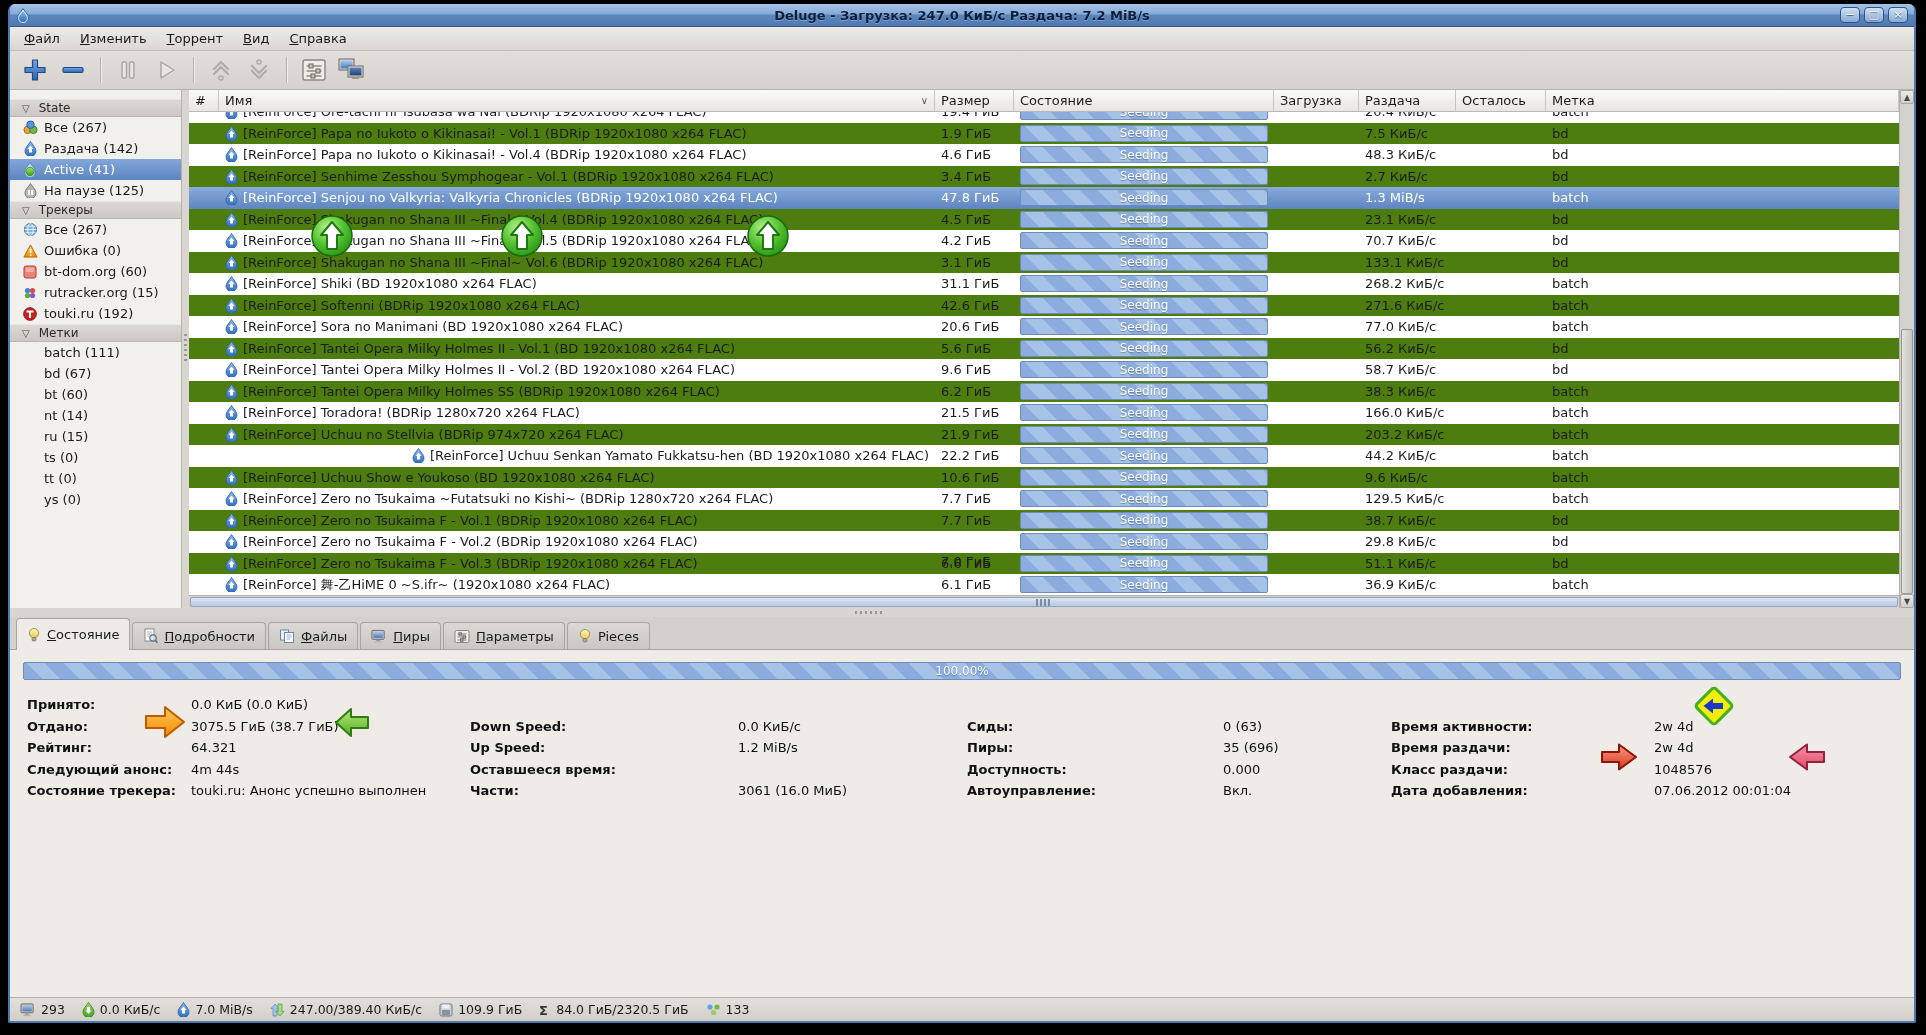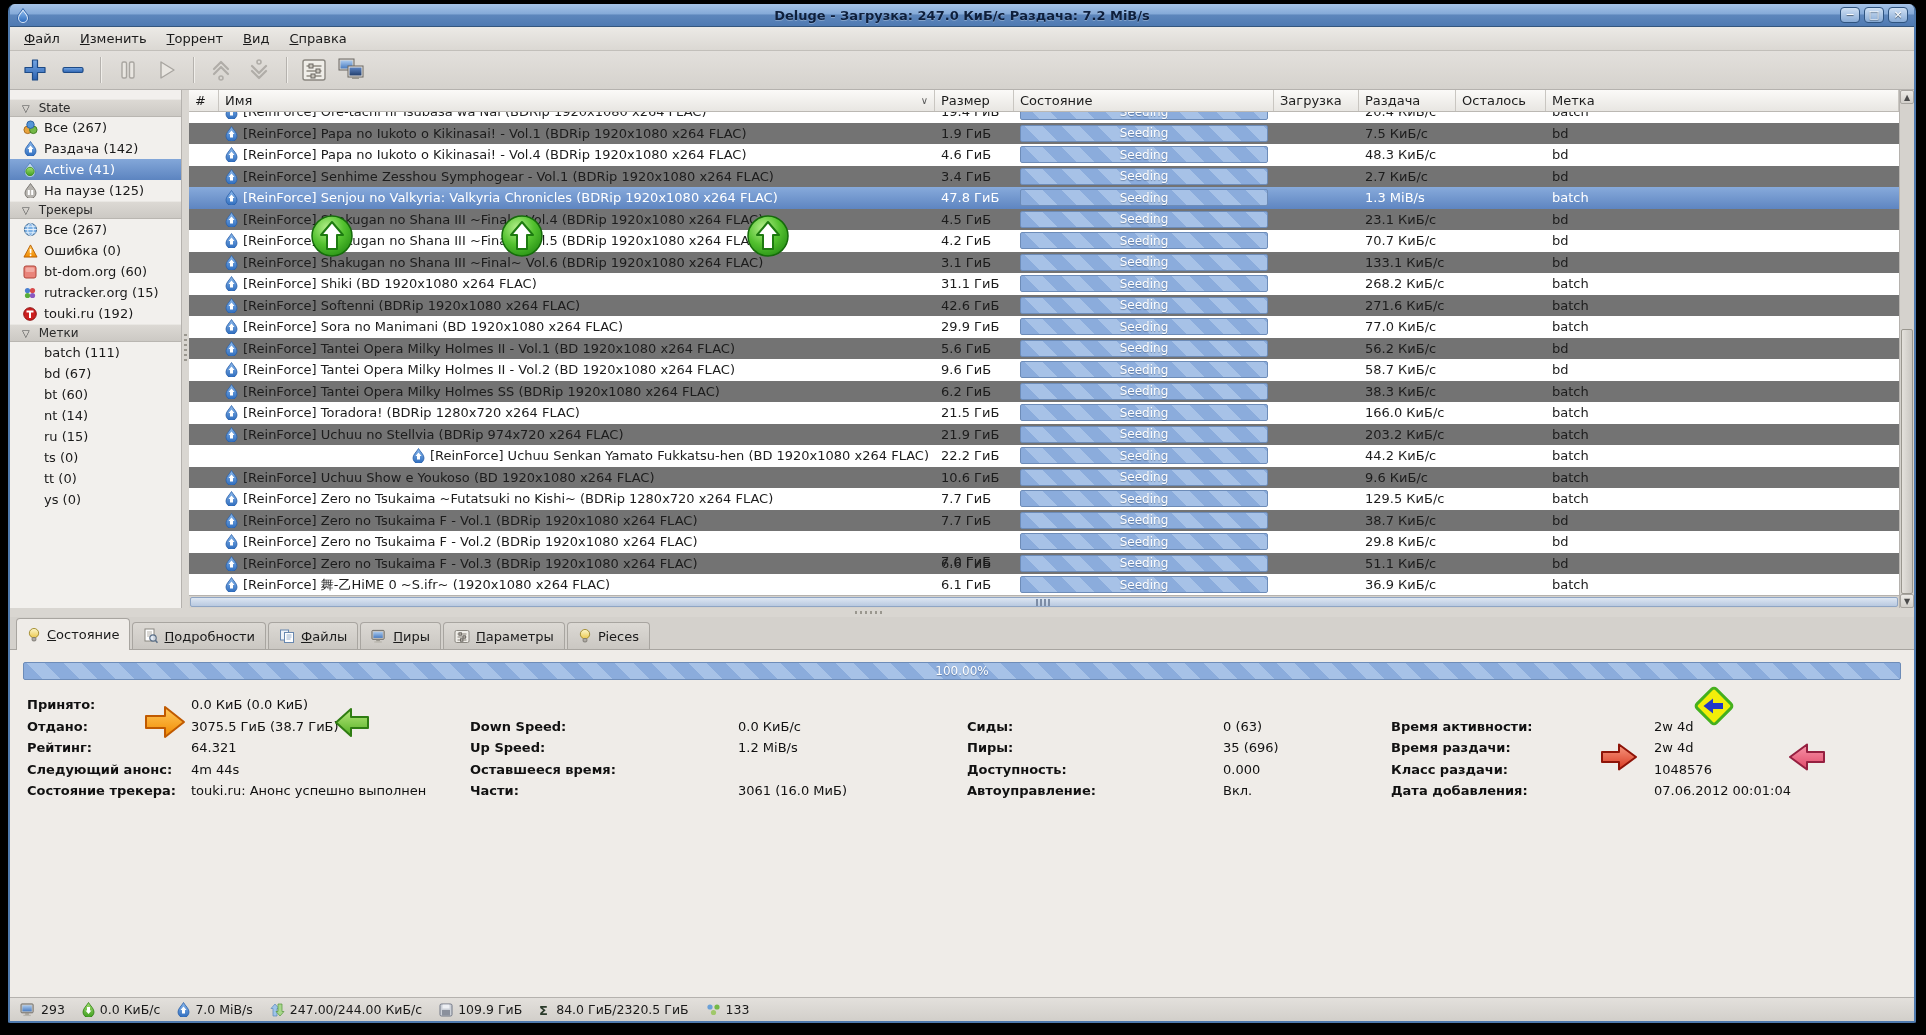--- a/index.html
+++ b/index.html
@@ -41,21 +41,21 @@
   .vsplit .grip { position:absolute; left:2px; top:244px; width:3px; height:30px;
      background:repeating-linear-gradient(#9a978f 0 2px, transparent 2px 5px); }
   
   .tablewrap { flex:1; display:flex; flex-direction:column; background:#fff; overflow:hidden; }
   .thead { height:22px; display:flex; background:linear-gradient(#fbfaf8,#e8e6e2); border-bottom:1px solid #bbb8b3; flex:none; }
   .th { font-size:13px; color:#1c1c1c; padding:2px 6px; border-right:1px solid #c9c6c1; white-space:nowrap;
         overflow:hidden; display:flex; align-items:center; }
   .th .sort { margin-left:auto; color:#5a5a5a; font-size:10px; }
   .tbody { height:483px; overflow:hidden; flex:none; }
   .trow { height:21.5px; display:flex; align-items:center; background:#fff; white-space:nowrap; }
-  .trow.alt { background:#737373; }
+  .trow.alt { background:#4d7c0f; }
   .trow.selected { background:linear-gradient(#87aadb,#5e85c1); color:#fff; }
   .td { padding:0 6px; font-size:13px; color:#1c1c1c; overflow:hidden; white-space:nowrap; flex:none; display:flex; align-items:center; gap:5px; }
   .trow.selected .td { color:#fff; }
   .pbar { height:17px; border:1px solid #6d8cb8; border-radius:2px; color:#fff; font-size:12px;
           display:flex; align-items:center; justify-content:center; text-shadow:0 1px 1px rgba(40,60,90,.45);
           background:repeating-linear-gradient(45deg,#8bacdc 0 13px,#a7c2e7 13px 26px); }
   .pcell .pbar { width:100%; }
   .hscroll { height:13px; background:#d5d2cd; border-top:1px solid #b5b2ae; position:relative; flex:none; }
   .hthumb { position:absolute; left:1px; right:1px; top:1px; bottom:1px; border:1px solid #8fa5c4;
             border-radius:2px; background:linear-gradient(#dde6f2,#b9c9e0); display:flex; align-items:center; justify-content:center; }
@@ -672,21 +672,21 @@
               <div class="td" style="width: 716px;">
                 <span style="display:inline-flex;flex:none">
                   <svg width="13" height="15" viewBox="0 0 13 15">
                     <path d="M6.5 .5C8.5 4 12 6.5 12 10A5.5 5.5 0 0 1 1 10C1 6.5 4.5 4 6.5 .5Z" fill="url(#bg1)" stroke="#2a5fa8" stroke-width=".8"></path>
                     <path d="M6.5 4.5L9.5 8H8V11.5H5V8H3.5Z" fill="#fff"></path>
                   </svg>
                 </span>
                 <span style="overflow:hidden">[ReinForce] Sora no Manimani (BD 1920x1080 x264 FLAC)</span>
               </div>
               <div class="td" style="width: 79px;">
-                <span>29.9 ГиБ</span>
+                <span>20.6 ГиБ</span>
               </div>
               <div class="td pcell" style="width: 260px;">
                 <div class="pbar" style="width:100%">
                   <span>Seeding</span>
                 </div>
               </div>
               <div class="td" style="width: 85px;"></div>
               <div class="td" style="width: 97px;">
                 <span>77.0 КиБ/с</span>
               </div>
@@ -1230,21 +1230,21 @@
           </span>
           <span>7.0 MiB/s</span>
         </span>
         <span class="sbi">
           <span style="display:inline-flex">
             <svg width="15" height="14" viewBox="0 0 15 14">
               <path d="M3 13V5.5H1L5 1L9 5.5H7V13Z" fill="#9ec4ea" stroke="#5a86b8" stroke-width=".7"></path>
               <path d="M8 1V8.5H6L10 13L14 8.5H12V1Z" fill="#a8d88c" stroke="#55953a" stroke-width=".7"></path>
             </svg>
           </span>
-          <span>247.00/244.00 КиБ/с</span>
+          <span>247.00/389.40 КиБ/с</span>
         </span>
         <span class="sbi">
           <span style="display:inline-flex">
             <svg width="14" height="14" viewBox="0 0 14 14">
               <rect x="1" y="1" width="12" height="12" rx="1.5" fill="#cdd1d8" stroke="#707684"></rect>
               <rect x="3.5" y="1.5" width="7" height="4" fill="#eef0f4"></rect>
               <rect x="3" y="7" width="8" height="5.5" fill="#8a909c"></rect>
             </svg>
           </span>
           <span>109.9 ГиБ</span>

